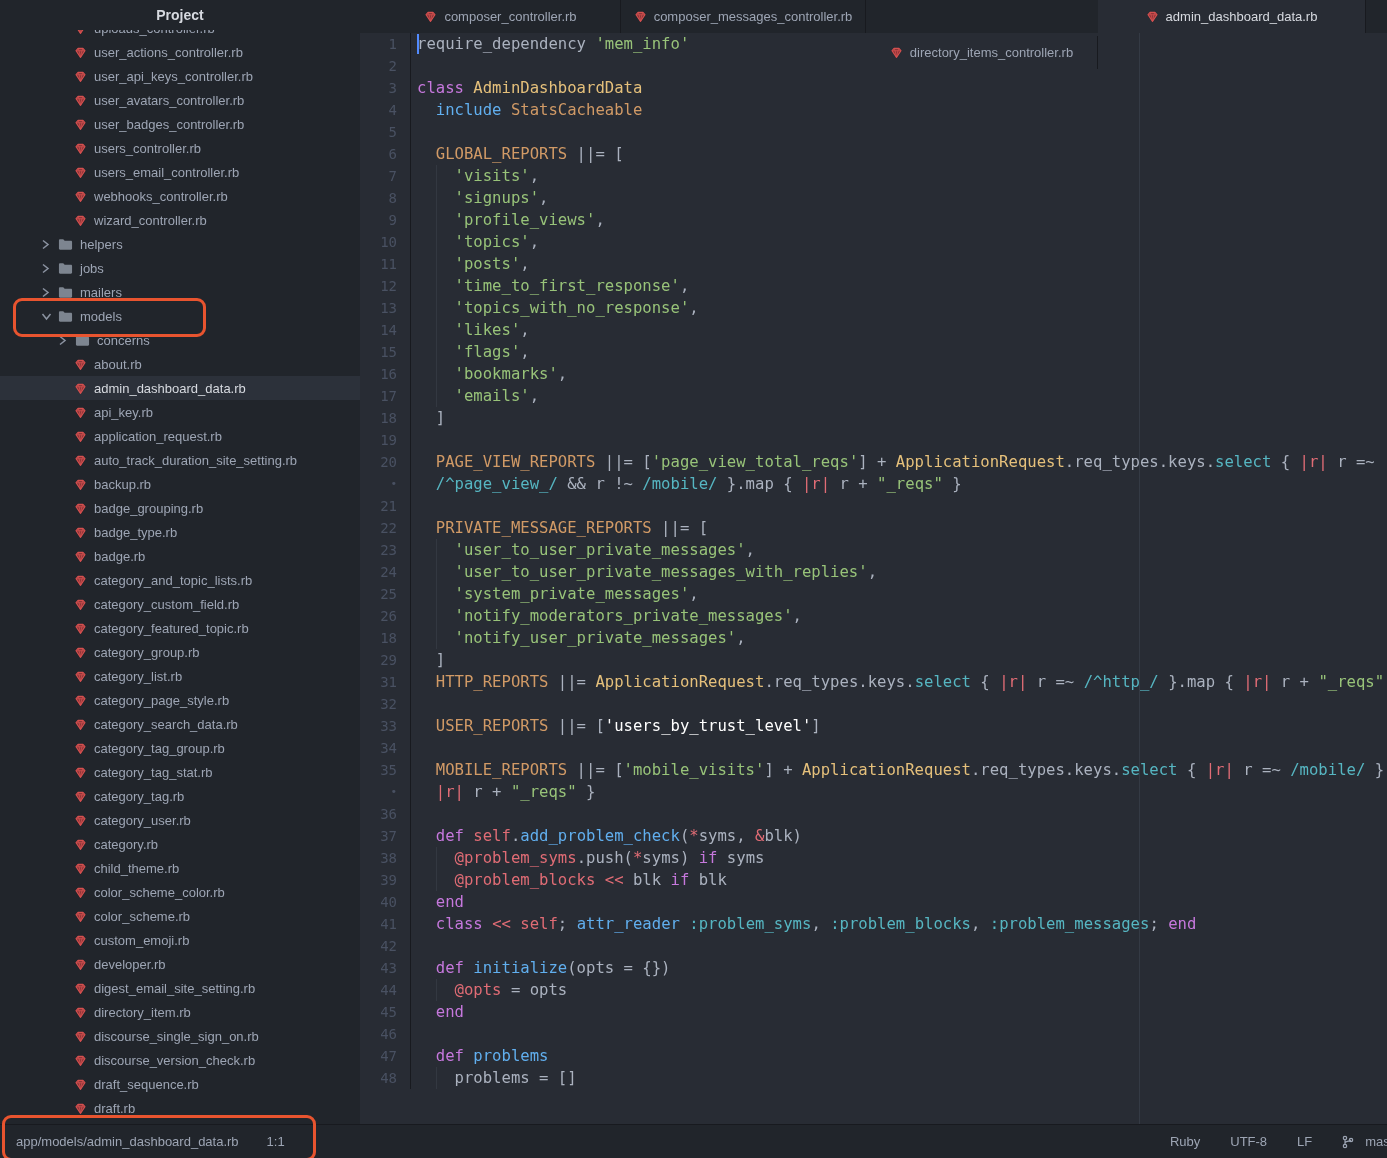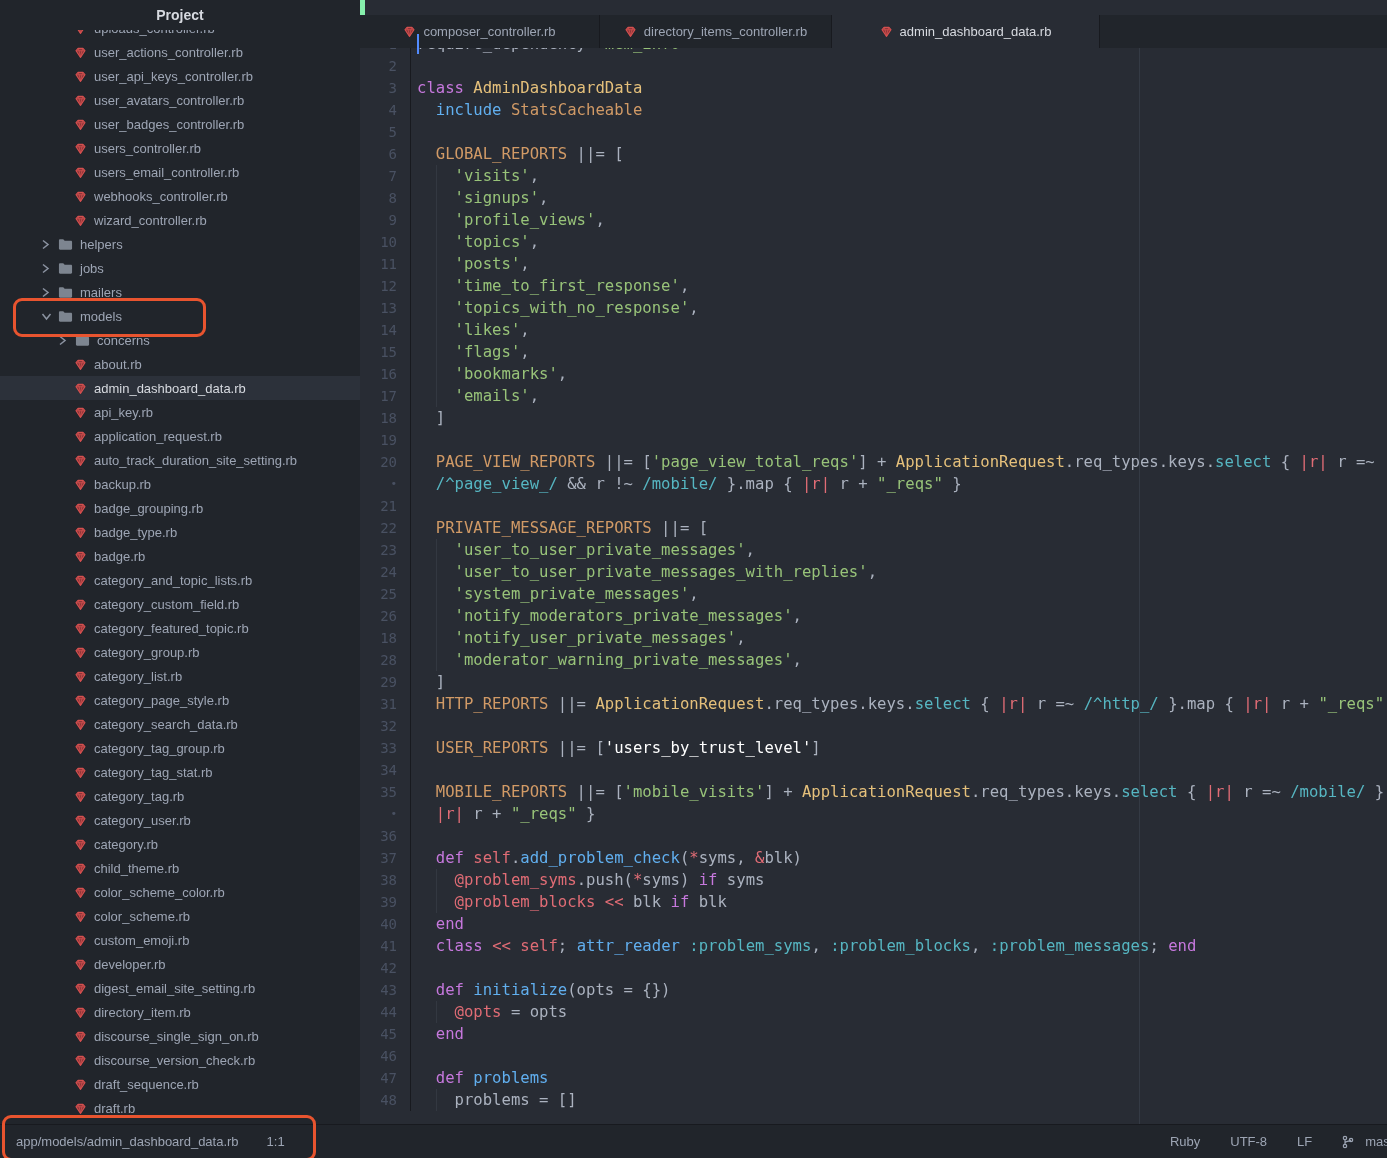--- a/index.html
+++ b/index.html
@@ -15,21 +15,21 @@
   .tree-inner{margin-top:-14px;}
   .row{height:24px;display:flex;align-items:center;font-size:13px;color:#9da5b4;white-space:nowrap;}
   .row.sel{background:#2c313a;color:#d7dae0;}
   .ind-file{padding-left:74px;}
   .ind-f1{padding-left:41px;}
   .ind-f2{padding-left:58px;}
   .chev{width:17px;display:inline-flex;align-items:center;flex:none;}
   .ficon{display:inline-flex;align-items:center;margin-right:7px;flex:none;}
 
   
-  .tabs{position:absolute;left:360px;top:15px;right:0;height:33px;background:#21252b;display:flex;z-index:2;}
+  .tabs{position:absolute;left:360px;top:0;right:0;height:33px;background:#21252b;display:flex;z-index:2;justify-content:center;}
   .tab{display:flex;align-items:center;justify-content:center;gap:7px;font-size:13px;color:#9da5b4;
        border-right:1px solid #181a1f;box-sizing:border-box;flex:none;height:33px;}
   .tab.active{background:#282c34;color:#d7dae0;}
 
   
   .editor{position:absolute;left:360px;top:33px;right:0;bottom:33px;background:#282c34;overflow:hidden;
           font-family:"DejaVu Sans Mono",monospace;font-size:15.6px;}
   .wrapguide{position:absolute;left:779px;top:0;bottom:0;width:1px;background:#343a44;z-index:0;}
   .cline{height:22px;display:flex;position:relative;z-index:1;}
   .gut{width:51px;flex:none;text-align:right;padding-right:13px;color:#495162;
@@ -500,21 +500,30 @@
   <div class="tabs" id="tab-bar">
       <div class="tab" style="width: 240px;">
         <span class="ficon" style="margin-right: 0px;">
           <svg width="13" height="13" viewBox="0 0 14 14">
             <path d="M4.4 2.6 h5.2 l2.2 2.5 L7 12.2 L2.2 5.1 Z" fill="#8e3538" stroke="#d4504f" stroke-width="1.2" stroke-linejoin="round"></path>
             <path d="M2.2 5.1 h9.6 M4.4 2.6 L5.5 5.1 L7 12.2 M9.6 2.6 L8.5 5.1 L7 12.2" stroke="#d4504f" stroke-width="0.8" fill="none"></path>
           </svg>
         </span>
         <span>composer_controller.rb</span>
       </div>
-      <div class="tab" style="width: 232px;">
+      <div class="tab" style="width: 245px;">
+        <span class="ficon" style="margin-right: 0px;">
+          <svg width="13" height="13" viewBox="0 0 14 14">
+            <path d="M4.4 2.6 h5.2 l2.2 2.5 L7 12.2 L2.2 5.1 Z" fill="#8e3538" stroke="#d4504f" stroke-width="1.2" stroke-linejoin="round"></path>
+            <path d="M2.2 5.1 h9.6 M4.4 2.6 L5.5 5.1 L7 12.2 M9.6 2.6 L8.5 5.1 L7 12.2" stroke="#d4504f" stroke-width="0.8" fill="none"></path>
+          </svg>
+        </span>
+        <span>composer_messages_controller.rb</span>
+      </div>
+      <div class="tab" style="width: 232px; margin-top: 36px;">
         <span class="ficon" style="margin-right: 0px;">
           <svg width="13" height="13" viewBox="0 0 14 14">
             <path d="M4.4 2.6 h5.2 l2.2 2.5 L7 12.2 L2.2 5.1 Z" fill="#8e3538" stroke="#d4504f" stroke-width="1.2" stroke-linejoin="round"></path>
             <path d="M2.2 5.1 h9.6 M4.4 2.6 L5.5 5.1 L7 12.2 M9.6 2.6 L8.5 5.1 L7 12.2" stroke="#d4504f" stroke-width="0.8" fill="none"></path>
           </svg>
         </span>
         <span>directory_items_controller.rb</span>
       </div>
       <div class="tab active" style="width: 268px;">
         <span class="ficon" style="margin-right: 0px;">
@@ -634,24 +643,20 @@
           <div class="gut">25</div>
           <div class="src"><span style="color: rgb(171, 178, 191);">    </span><span style="color: rgb(152, 195, 121);">'system_private_messages'</span><span style="color: rgb(171, 178, 191);">,</span></div>
         </div>
         <div class="cline guide">
           <div class="gut">26</div>
           <div class="src"><span style="color: rgb(171, 178, 191);">    </span><span style="color: rgb(152, 195, 121);">'notify_moderators_private_messages'</span><span style="color: rgb(171, 178, 191);">,</span></div>
         </div>
         <div class="cline guide">
           <div class="gut">18</div>
           <div class="src"><span style="color: rgb(171, 178, 191);">    </span><span style="color: rgb(152, 195, 121);">'notify_user_private_messages'</span><span style="color: rgb(171, 178, 191);">,</span></div>
-        </div>
-        <div class="cline guide">
-          <div class="gut">28</div>
-          <div class="src"><span style="color: rgb(171, 178, 191);">    </span><span style="color: rgb(152, 195, 121);">'moderator_warning_private_messages'</span><span style="color: rgb(171, 178, 191);">,</span></div>
         </div>
         <div class="cline">
           <div class="gut">29</div>
           <div class="src"><span style="color: rgb(171, 178, 191);">  ]</span></div>
         </div>
         <div class="cline">
           <div class="gut">31</div>
           <div class="src"><span style="color: rgb(171, 178, 191);">  </span><span style="color: rgb(209, 154, 102);">HTTP_REPORTS</span><span style="color: rgb(171, 178, 191);"> ||= </span><span style="color: rgb(229, 192, 123);">ApplicationRequest</span><span style="color: rgb(171, 178, 191);">.req_types.keys.</span><span style="color: rgb(86, 182, 194);">select</span><span style="color: rgb(171, 178, 191);"> { </span><span style="color: rgb(224, 108, 117);">|r|</span><span style="color: rgb(171, 178, 191);"> r =~ </span><span style="color: rgb(86, 182, 194);">/^http_/</span><span style="color: rgb(171, 178, 191);"> }.map { </span><span style="color: rgb(224, 108, 117);">|r|</span><span style="color: rgb(171, 178, 191);"> r + </span><span style="color: rgb(152, 195, 121);">"_reqs"</span><span style="color: rgb(171, 178, 191);"> }.sort</span></div>
         </div>
         <div class="cline">

